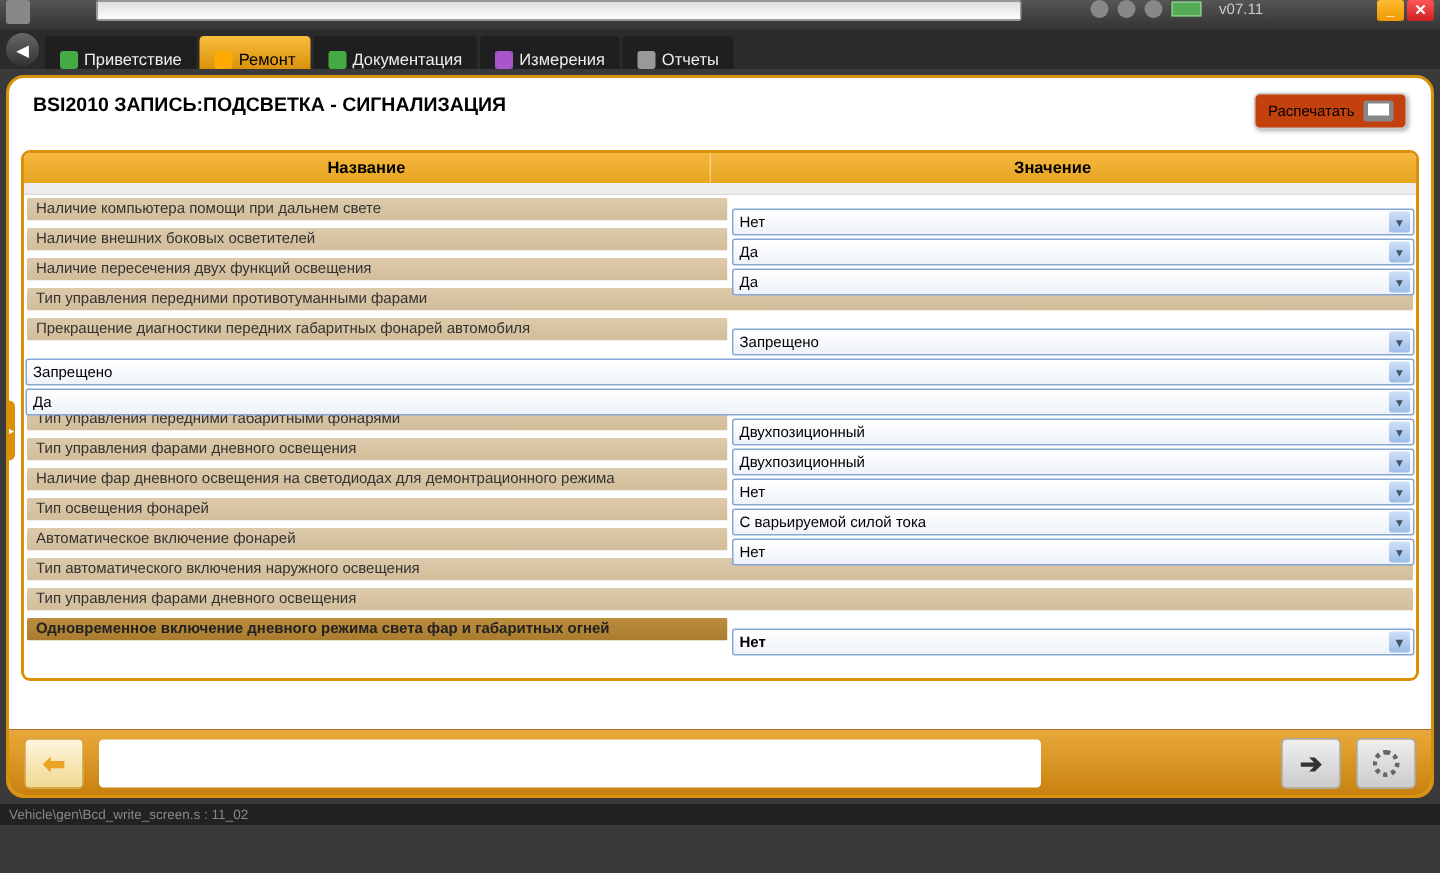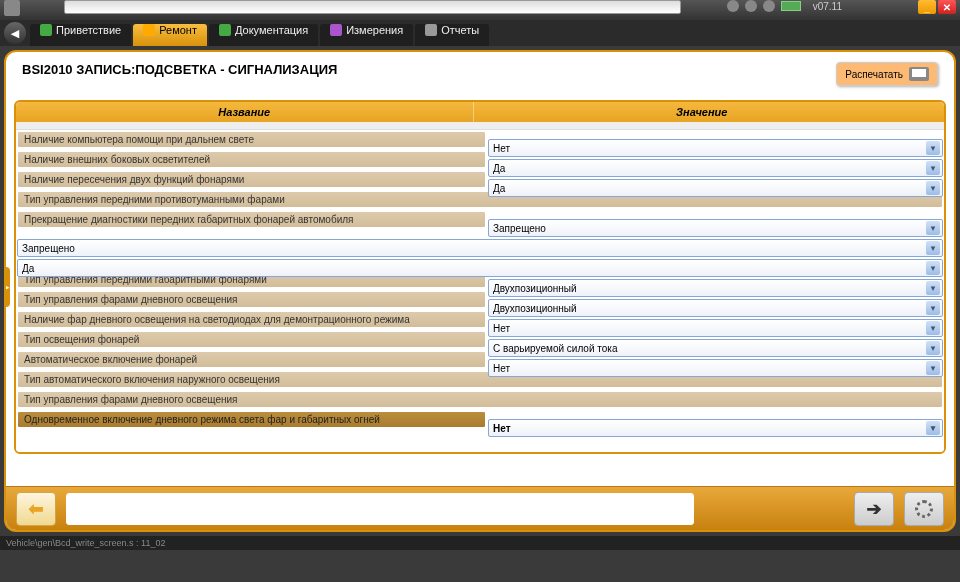--- a/index.html
+++ b/index.html
@@ -12,54 +12,54 @@
   .titlebar .sysicon { width:12px; height:12px; background:#888; border-radius:50%; }
   .titlebar .battery { width:20px; height:10px; border:1px solid #8c8; background:#5a5; }
   .titlebar .ver { color:#ccc; font-size:10px; padding:0 6px; }
   .titlebar .winbtns { display:flex; gap:2px; margin-left:30px;}
   .titlebar .winbtn { width:18px; height:14px; border-radius:2px; display:flex; align-items:center; justify-content:center; font-size:10px; color:#fff; font-weight:bold;}
   .winbtn.min { background:linear-gradient(#fb3,#e90);} 
   .winbtn.close { background:linear-gradient(#f55,#c22);} 
   
   .tabbar { height:26px; background:#2b2b2b; display:flex; align-items:flex-end; padding:0 4px; }
   .tabbar .backcircle { width:22px; height:22px; border-radius:50%; background:linear-gradient(#666,#333); margin-right:4px; display:flex; align-items:center; justify-content:center; color:#fff; align-self:center;}
-  .tab { height:22px; padding:0 10px; display:flex; align-items:flex-start; gap:4px; background:#1f1f1f; border-radius:3px 3px 0 0; margin-right:2px; color:#eee; cursor:pointer; font-size:11px;}
+  .tab { height:22px; padding:0 10px; display:flex; align-items:flex-end; gap:4px; background:#1f1f1f; border-radius:3px 3px 0 0; margin-right:2px; color:#eee; cursor:pointer; font-size:11px;}
   .tab .ticon { width:12px; height:12px; border-radius:2px; }
   .tab.active { background:linear-gradient(#f9be3f,#d9910a); color:#000; }
   .ticon.green{background:#4a4;} .ticon.orange{background:#fa0;} .ticon.purple{background:#a5c;} .ticon.gray{background:#999;}
   
   .mainpanel { margin:4px; border:2px solid #d9910a; border-radius:12px; background:#fff; height:482px; position:relative; overflow:hidden;}
   .sidehandle { position:absolute; left:-4px; top:45%; width:8px; height:40px; background:#d9910a; border-radius:0 4px 4px 0; color:#fff; display:flex; align-items:center; justify-content:center; font-size:9px;}
   
   .header { display:flex; justify-content:space-between; padding:10px 16px 6px; }
   .pagetitle { font-weight:bold; font-size:13px; color:#000; }
-  .printbtn { background:#fdba74; border:1px solid #ccc; border-radius:4px; padding:4px 8px; display:flex; align-items:center; gap:6px; box-shadow:1px 1px 3px rgba(0,0,0,.3); cursor:pointer; font-size:10px;}
+  .printbtn { background:#c2410c; border:1px solid #ccc; border-radius:4px; padding:4px 8px; display:flex; align-items:center; gap:6px; box-shadow:1px 1px 3px rgba(0,0,0,.3); cursor:pointer; font-size:10px;}
   .printbtn .picon { width:20px; height:14px; background:#888; border-radius:2px; position:relative;}
   .printbtn .picon::after{content:""; position:absolute; top:2px; left:3px; width:14px; height:8px; background:#fff;}
   
   .divider { height:8px; }
   
   .gridwrap { margin:0 8px; border:2px solid #d9910a; border-radius:6px; overflow:hidden; }
   .gridhead { display:flex; background:linear-gradient(#f4b83e,#e8a422); height:20px; font-weight:bold; color:#000; }
-  .gridhead div { display:flex; align-items:center; justify-content:center;font-style:italic; }
+  .gridhead div { display:flex; align-items:center; justify-content:center; }
   .colname { flex:1; border-right:1px solid rgba(255,255,255,.4); }
   .colval  { flex:1; }
   .colscroll { width:14px; }
   
   .gridbody { height:330px; overflow-y:scroll; background:#fff; }
   .gridbody::-webkit-scrollbar{width:14px;}
   .gridbody::-webkit-scrollbar-track{background:#eee;}
   .gridbody::-webkit-scrollbar-thumb{background:#bbb; border:1px solid #999;}
   .gridbody::-webkit-scrollbar-button{height:14px; background:#ccc; border:1px solid #999;}
   
   .toprow { height:8px; background:#eee; border-bottom:1px solid #ddd;}
   .row { display:flex; height:20px; border-bottom:1px solid #fff; }
   .row .namecell { flex:1; background:linear-gradient(#ddcaab,#d2bd9a); padding:0 6px; display:flex; align-items:center; color:#333; border:1px solid #fff; border-radius:2px; margin:1px; font-size:10px; overflow:hidden; white-space:nowrap;}
   .row .valcell  { flex:1; padding:18px 1px; display:flex; align-items:center; }
-  .row.highlight .namecell { background:linear-gradient(#bb8e3e,#a87b2e); font-weight:normal; color:#222; }
+  .row.highlight .namecell { background:linear-gradient(#bb8e3e,#a87b2e); font-weight:bold; color:#222; }
   .row.highlight .valselect { font-weight:bold; }
   
   .valselect { width:100%; height:18px; border:1px solid #86a7d6; background:linear-gradient(#fff,#eef2f9); border-radius:2px; display:flex; align-items:center; padding:0 4px; position:relative; font-size:10px; cursor:pointer;}
   .valselect::after { content:"▾"; position:absolute; right:2px; top:1px; width:14px; height:14px; background:linear-gradient(#cfe0f7,#9cbde8); border-radius:2px; display:flex; align-items:center; justify-content:center; color:#456; font-size:9px;}
   
   .footer { position:absolute; bottom:0; left:0; right:0; height:44px; background:linear-gradient(#e8a93a,#c8810f); display:flex; align-items:center; padding:0 10px; gap:10px; border-top:1px solid #b8751a;}
   .fbtn { width:40px; height:34px; background:linear-gradient(#fff5df,#f0d990); border:1px solid #d4a545; border-radius:4px; display:flex; align-items:center; justify-content:center; cursor:pointer;}
   .fbtn.gray { background:linear-gradient(#eee,#ccc); border-color:#aaa;}
   .fbtn .arrow { font-size:18px; font-weight:bold; }
   .arrow.left{ color:#e8a422;} .arrow.right{color:#333;}
@@ -136,21 +136,21 @@
             <div class="valselect">Нет</div>
           </div>
         </div>
         <div class="row">
           <div class="namecell">Наличие внешних боковых осветителей</div>
           <div class="valcell">
             <div class="valselect">Да</div>
           </div>
         </div>
         <div class="row">
-          <div class="namecell">Наличие пересечения двух функций фонарями</div>
+          <div class="namecell">Наличие пересечения двух функций освещения</div>
           <div class="valcell">
             <div class="valselect">Да</div>
           </div>
         </div>
         <div class="row">
           <div class="namecell">Тип управления передними противотуманными фарами</div>
         </div>
         <div class="row">
           <div class="namecell">Прекращение диагностики передних габаритных фонарей автомобиля</div>
           <div class="valcell">

